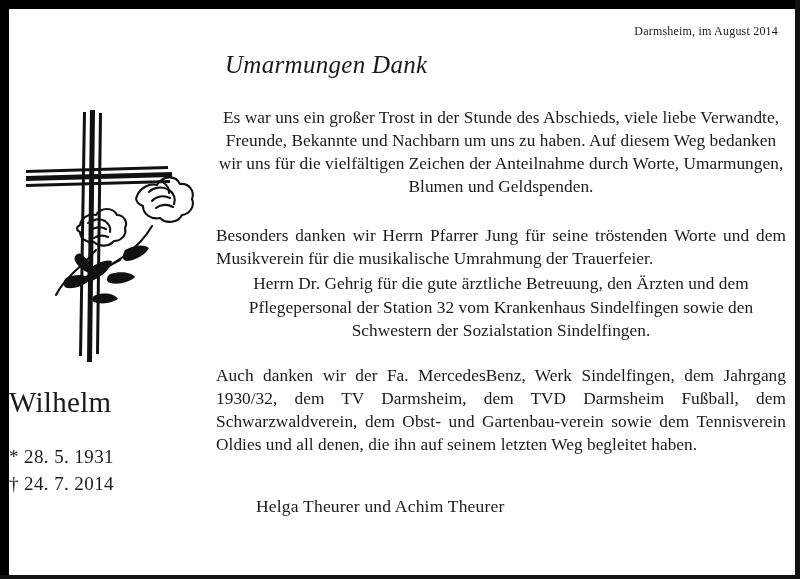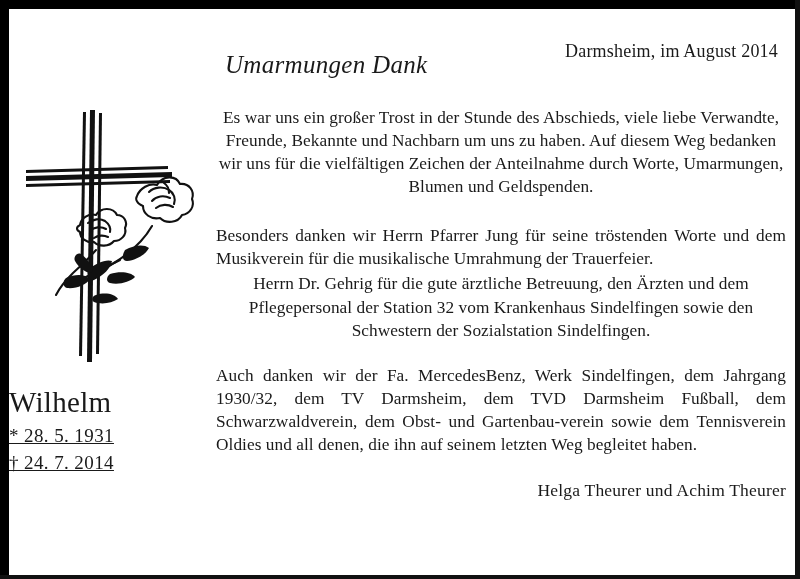--- a/index.html
+++ b/index.html
@@ -53,22 +53,22 @@
     top: 9px;
     right: 5px;
     bottom: 4px;
     background: #ffffff;
   }
 
   
   .date-line {
     position: absolute;
     right: 17px;
-    top: 32px;
-    font-size: 18px;
+    top: 15px;
+    font-size: 12px;
     letter-spacing: 0.2px;
     white-space: nowrap;
   }
 
   
   .left-col {
     position: absolute;
     left: 0px;
     top: 95px;
     width: 206px;
@@ -85,25 +85,24 @@
   .deceased {
     margin-top: 16px;
     line-height: 1.02;
   }
   .deceased .name-line {
     font-size: 29px;
     letter-spacing: 0.3px;
     display: block;
   }
   .deceased .dates {
-    margin-top: 5px;
+    margin-top: 26px;
     font-size: 19px;
     line-height: 1.42;
     letter-spacing: 0.4px;
-    text-decoration: underline;
   }
   .deceased .dates span {
     display: block;
     white-space: nowrap;
   }
 
   
   .right-col {
     position: absolute;
     left: 207px;
@@ -127,22 +126,22 @@
     letter-spacing: 0.05px;
   }
   .body-text p.flow {
     text-align: center;
   }
   .gap-lg { height: 26px; }
   .gap-sm { height: 2px; }
   .gap-md { height: 22px; }
 
   .signature {
-    margin-top: 24px;
-    text-align: right;
+    margin-top: 40px;
+    text-align: left;
     font-size: 17.5px;
     padding-left: 40px;
     letter-spacing: 0.2px;
   }
 </style>
 </head>
 <body>
 
 <div class="card">
 

